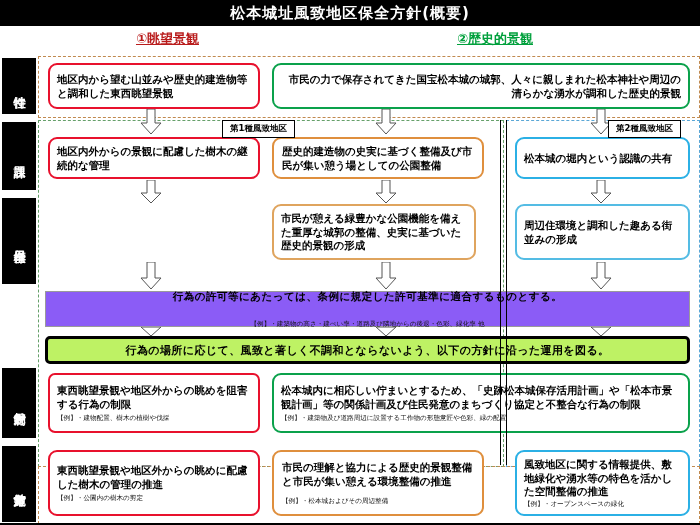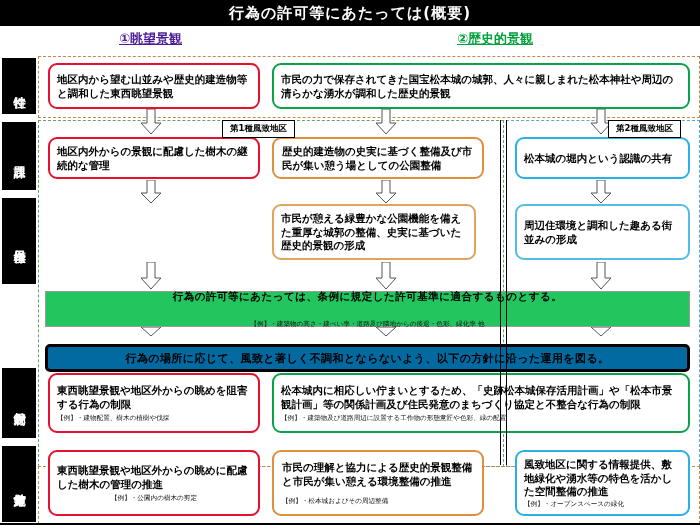--- a/index.html
+++ b/index.html
@@ -18,21 +18,21 @@
     display:flex;align-items:center;justify-content:center;
     font-size:15px;font-weight:bold;letter-spacing:1px;
   }
 
   
   .colhead{
     position:absolute;top:30px;height:18px;
     display:flex;align-items:center;justify-content:center;
     font-size:13px;font-weight:bold;text-decoration:underline;
   }
-  #head1{left:23px;width:255px;color:#4c1d95;}
+  #head1{left:40px;width:255px;color:#b91c1c;}
   #head2{left:295px;width:400px;color:#00a03c;}
 
   
   .rail{position:absolute;left:2px;width:34px;background:#000;color:#fff;
     display:flex;align-items:center;justify-content:center;
     font-size:12px;font-weight:bold;line-height:1.12;text-align:center;
     writing-mode:vertical-rl;}
   #rail-tokusei{top:58px;height:56px;}
   #rail-kadai{top:122px;height:68px;}
   #rail-hozen{top:198px;height:86px;}
@@ -68,68 +68,68 @@
     position:absolute;background:#fff;border:1.6px solid #000;
     font-size:8.5px;font-weight:bold;padding:2px 7px;
     white-space:nowrap;z-index:6;
   }
   #badge1{left:222px;top:120px;}
   #badge2{left:608px;top:120px;}
 
   
   .greyband{
     position:absolute;left:45px;top:291px;width:645px;height:36px;
-    background:#22c55e;border:1px solid #9a9a9a;box-sizing:border-box;
+    background:#8b5cf6;border:1px solid #9a9a9a;box-sizing:border-box;
     display:flex;flex-direction:column;align-items:center;justify-content:center;
     text-align:center;
   }
   .greyband .main{font-size:10.5px;font-weight:bold;letter-spacing:.5px;}
   .blackband{
     position:absolute;left:45px;top:336px;width:645px;height:28px;
-    background:#0369a1;border:3px solid #000;border-radius:5px;box-sizing:border-box;
-    display:flex;align-items:center;justify-content:center;
-    font-size:11px;font-weight:bold;letter-spacing:.4px;margin-top:8px;
+    background:#bef264;border:3px solid #000;border-radius:5px;box-sizing:border-box;
+    display:flex;align-items:center;justify-content:center;
+    font-size:11px;font-weight:bold;letter-spacing:.4px;
   }
 
   
   .arrow{position:absolute;width:22px;z-index:3;}
   .arrow svg{display:block;}
 
   
   .vdiv{position:absolute;width:5px;border-left:1.6px solid #000;border-right:1.6px solid #000;z-index:4;}
   #vdiv1{left:500px;top:120px;height:345px;}
 
   
   .bottomline{position:absolute;left:0;top:523px;width:700px;height:2px;background:#000;}
 </style>
 </head>
 <body>
 
 <div class="page">
 
-  <div class="titlebar">行為の許可等にあたっては(概要)</div>
+  <div class="titlebar">松本城址風致地区保全方針(概要)</div>
 
   <div class="colhead" id="head1">①眺望景観</div>
   <div class="colhead" id="head2">②歴史的景観</div>
 
   <div class="dashframe" id="frame-a"></div>
   <div class="dashframe" id="frame-b"></div>
   <div class="dashframe" id="frame-c"></div>
   <div class="dashframe" id="frame-d"></div>
 
   <div class="vdiv" id="vdiv1"></div>
 
   <div class="rail" id="rail-tokusei">特性</div>
   <div class="rail" id="rail-kadai">課題</div>
   <div class="rail" id="rail-hozen">保全目標</div>
   <div class="rail" id="rail-kisei">規制方針</div>
   <div class="rail" id="rail-shisaku">施策方針</div>
 
   <div class="box red" style="left:48px;top:63px;width:212px;height:46px;">地区内から望む山並みや歴史的建造物等と調和した東西眺望景観</div>
-  <div class="box green" style="left:272px;top:63px;width:418px;height:46px;">市民の力で保存されてきた国宝松本城の城郭、人々に親しまれた松本神社や周辺の清らかな湧水が調和した歴史的景観</div>
+  <div class="box green" style="left:272px;top:63px;width:418px;height:46px;text-align:right;">市民の力で保存されてきた国宝松本城の城郭、人々に親しまれた松本神社や周辺の清らかな湧水が調和した歴史的景観</div>
 
   <div class="arrow" style="left:140px;top:109px;">
     <svg width="22" height="26" viewBox="0 0 22 26">
         <polygon points="7,0 15,0 15,14 21,14 11,25 1,14 7,14" fill="#ffffff" stroke="#555" stroke-width="1"></polygon>
       </svg>
   </div>
   <div class="arrow" style="left:375px;top:109px;">
     <svg width="22" height="26" viewBox="0 0 22 26">
         <polygon points="7,0 15,0 15,14 21,14 11,25 1,14 7,14" fill="#ffffff" stroke="#555" stroke-width="1"></polygon>
       </svg>
@@ -198,30 +198,30 @@
       </svg>
   </div>
   <div class="arrow" style="left:590px;top:327px;">
     <svg width="22" height="10" viewBox="0 0 22 10">
         <polygon points="11,9 1,0 21,0" fill="#ffffff" stroke="#555" stroke-width="1"></polygon>
       </svg>
   </div>
 
   <div class="blackband">行為の場所に応じて、風致と著しく不調和とならないよう、以下の方針に沿った運用を図る。</div>
 
-  <div class="box red" style="left:48px;top:373px;width:212px;height:60px;">
+  <div class="box red" style="left:48px;top:373px;width:212px;height:60px;border-radius:7px;">
     <div>東西眺望景観や地区外からの眺めを阻害する行為の制限</div>
     <div class="note">【例】・建物配置、樹木の植樹や伐採</div>
   </div>
   <div class="box green" style="left:272px;top:373px;width:418px;height:60px;">
     <div>松本城内に相応しい佇まいとするため、「史跡松本城保存活用計画」や「松本市景観計画」等の関係計画及び住民発意のまちづくり協定と不整合な行為の制限</div>
     <div class="note">【例】・建築物及び道路周辺に設置する工作物の形態意匠や色彩、緑の配置</div>
   </div>
 
-  <div class="box red" style="left:48px;top:450px;width:212px;height:66px;align-items:center;">
+  <div class="box red" style="left:48px;top:450px;width:212px;height:66px;">
     <div>東西眺望景観や地区外からの眺めに配慮した樹木の管理の推進</div>
     <div class="note">【例】・公園内の樹木の剪定</div>
   </div>
   <div class="box orange" style="left:272px;top:450px;width:212px;height:66px;">
     <div>市民の理解と協力による歴史的景観整備と市民が集い憩える環境整備の推進</div>
     <div class="note" style="margin-top:10px;font-family:Liberation Mono, monospace;">【例】・松本城およびその周辺整備</div>
   </div>
   <div class="box blue" style="left:515px;top:450px;width:175px;height:66px;">
     <div>風致地区に関する情報提供、敷地緑化や湧水等の特色を活かした空間整備の推進</div>
     <div class="note" style="margin-top:2px;">【例】・オープンスペースの緑化</div>

